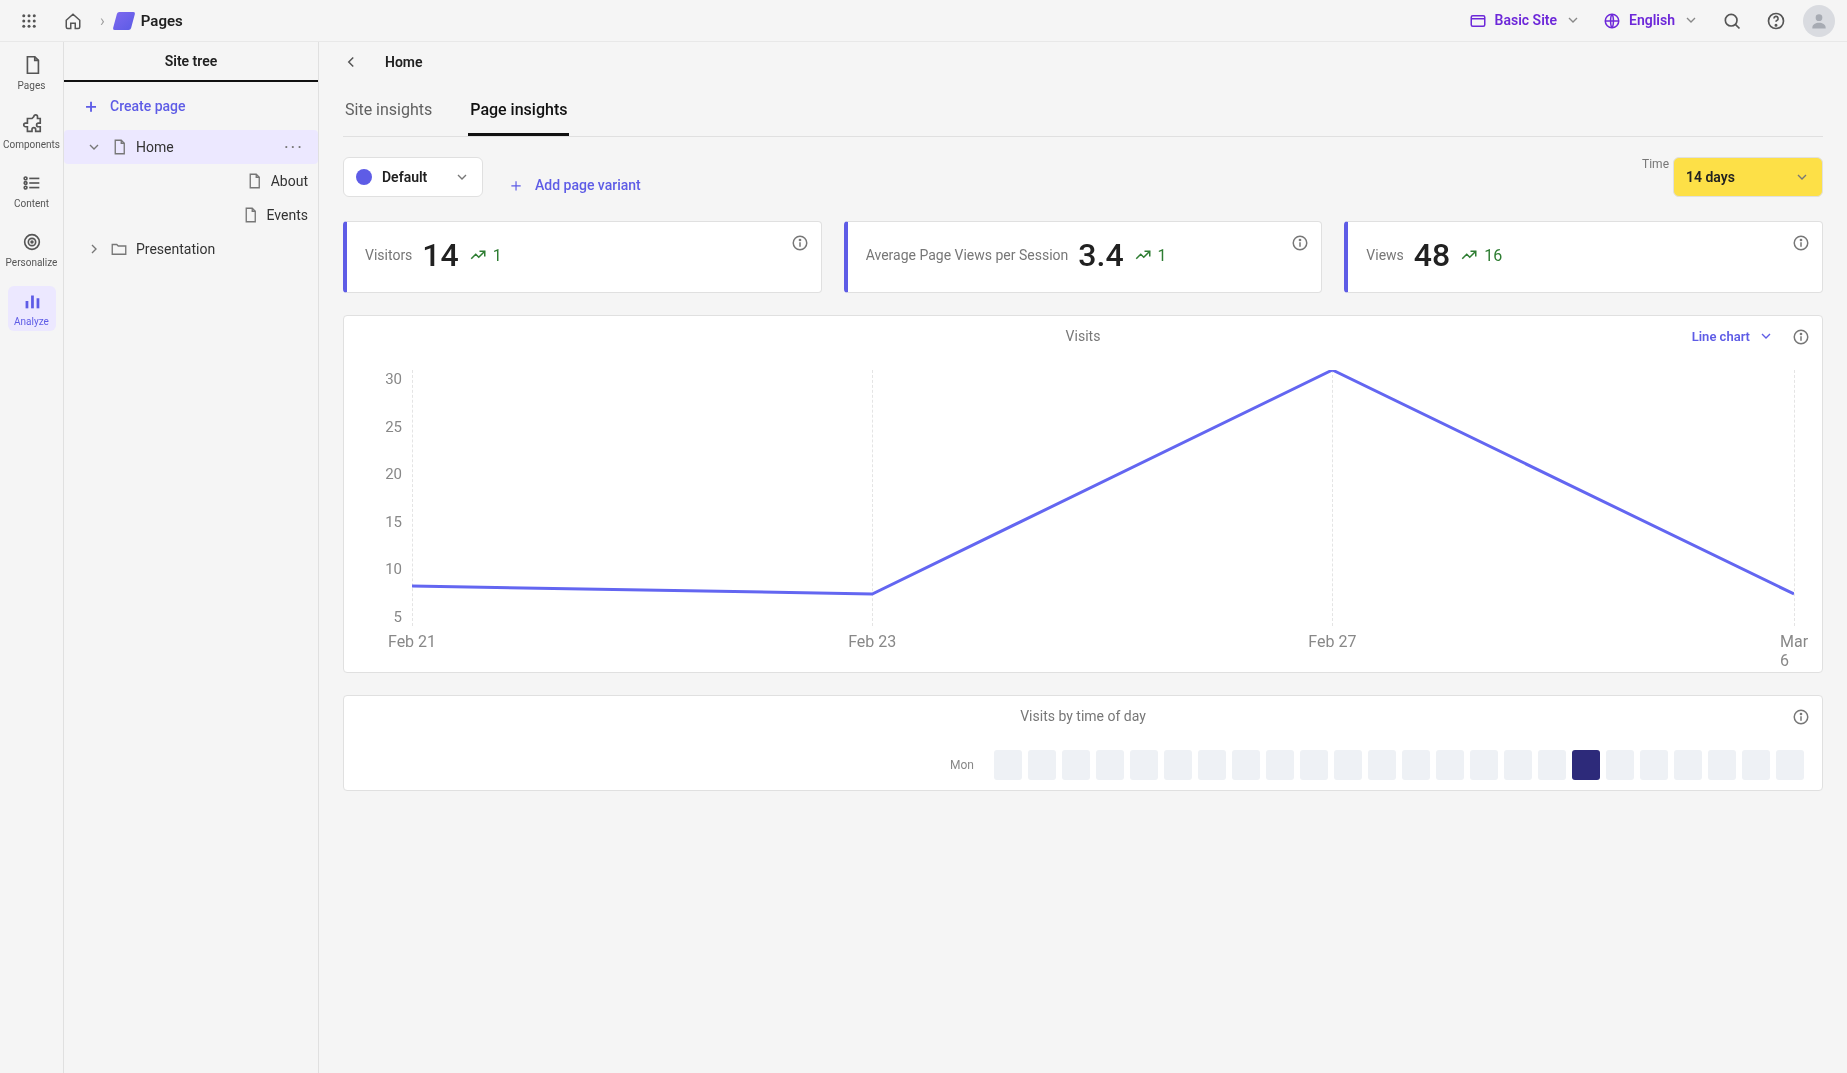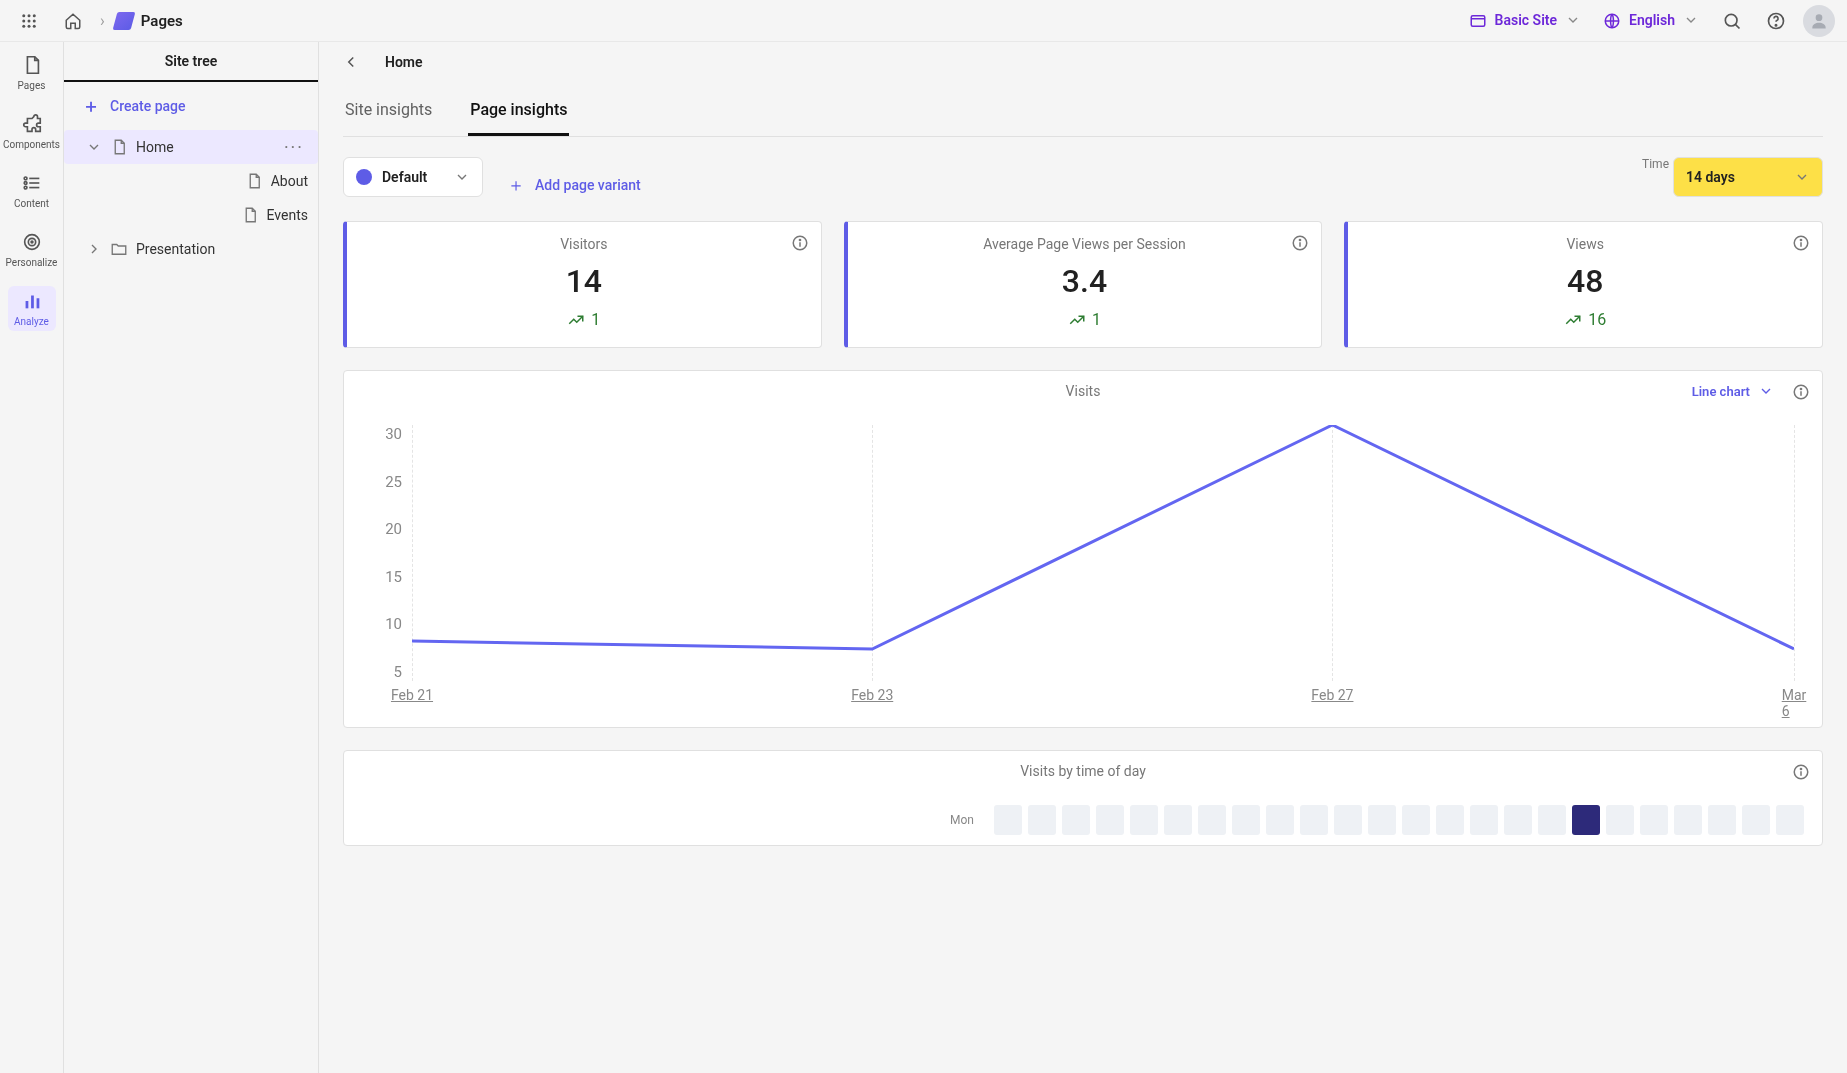--- a/index.html
+++ b/index.html
@@ -69,36 +69,36 @@
   .swatch{width:16px;height:16px;border-radius:50%;background:var(--primary);}
   .variant-select .lbl{font-weight:600;}
   .chev{margin-left:auto;color:#777;}
   .add-variant{display:flex;align-items:center;gap:10px;color:var(--primary);font-weight:500;cursor:pointer;}
   .add-variant .plus{font-size:18px;}
   .time-block{margin-left:auto;display:flex;flex-direction:row;gap:4px;}
   .time-block .lbl{font-size:12px;color:#777;}
   .time-select{background:#fde047;border:1px solid var(--border);border-radius:6px;height:40px;min-width:150px;display:flex;align-items:center;padding:0 12px;cursor:pointer;font-weight:600;}
 
   .metrics{display:grid;grid-template-columns:1fr 1fr 1fr;gap:22px;margin-bottom:22px;}
-  .metric{background:#fff;border:1px solid var(--border);border-left:4px solid var(--primary);border-radius:4px;padding:14px 18px 18px 18px;position:relative;display:flex;flex-direction:column;align-items:center;gap:10px;}
+  .metric{background:#fff;border:1px solid var(--border);border-left:4px solid var(--primary);border-radius:4px;padding:14px 18px 18px 18px;position:relative;display:flex;flex-direction:row;align-items:center;gap:10px;}
   .metric .t{color:#777;font-size:14px;}
   .metric .v{font-size:32px;font-weight:500;}
   .metric .delta{color:var(--green);display:flex;align-items:center;gap:6px;font-size:16px;}
   .metric .info{position:absolute;top:12px;right:12px;color:#777;cursor:pointer;}
 
   .panel{background:#fff;border:1px solid var(--border);border-radius:4px;padding:14px 18px 22px 18px;margin-bottom:22px;position:relative;}
   .panel .title{position:absolute;left:50%;transform:translateX(-50%);top:12px;color:#777;}
   .panel .info{position:absolute;top:12px;right:12px;color:#777;cursor:pointer;}
   .chart-type{position:absolute;top:12px;right:48px;display:flex;align-items:center;gap:8px;color:var(--primary);font-weight:600;cursor:pointer;font-size:13px;}
 
   .linechart{margin-top:40px;height:280px;position:relative;}
   .y-axis{position:absolute;left:0;top:0;bottom:24px;width:40px;display:flex;flex-direction:column;justify-content:space-between;align-items:flex-end;color:#888;font-size:15px;}
   .plot{position:absolute;left:50px;right:10px;top:0;bottom:24px;}
   .x-axis{position:absolute;left:50px;right:10px;bottom:0;height:18px;}
-  .x-axis span{position:absolute;transform:translateX(-50%);font-size:14px;color:#888;text-decoration:underline;}
+  .x-axis span{position:absolute;transform:translateX(-50%);font-size:16px;color:#888;}
   .vgrid{position:absolute;top:0;bottom:0;border-left:1px dashed #e4e4e4;}
 
   .heat{margin-top:40px;display:flex;align-items:center;gap:14px;justify-content:flex-end;}
   .heat-label{width:120px;text-align:right;color:#888;font-size:12px;padding-right:6px;}
   .heat-row{display:grid;grid-template-columns:repeat(24,28px);gap:6px;}
   .cell{width:28px;height:30px;border-radius:3px;background:var(--heat-empty);}
   .cell.full{background:var(--heat-full);}
 
   
   .i16{width:16px;height:16px;}

